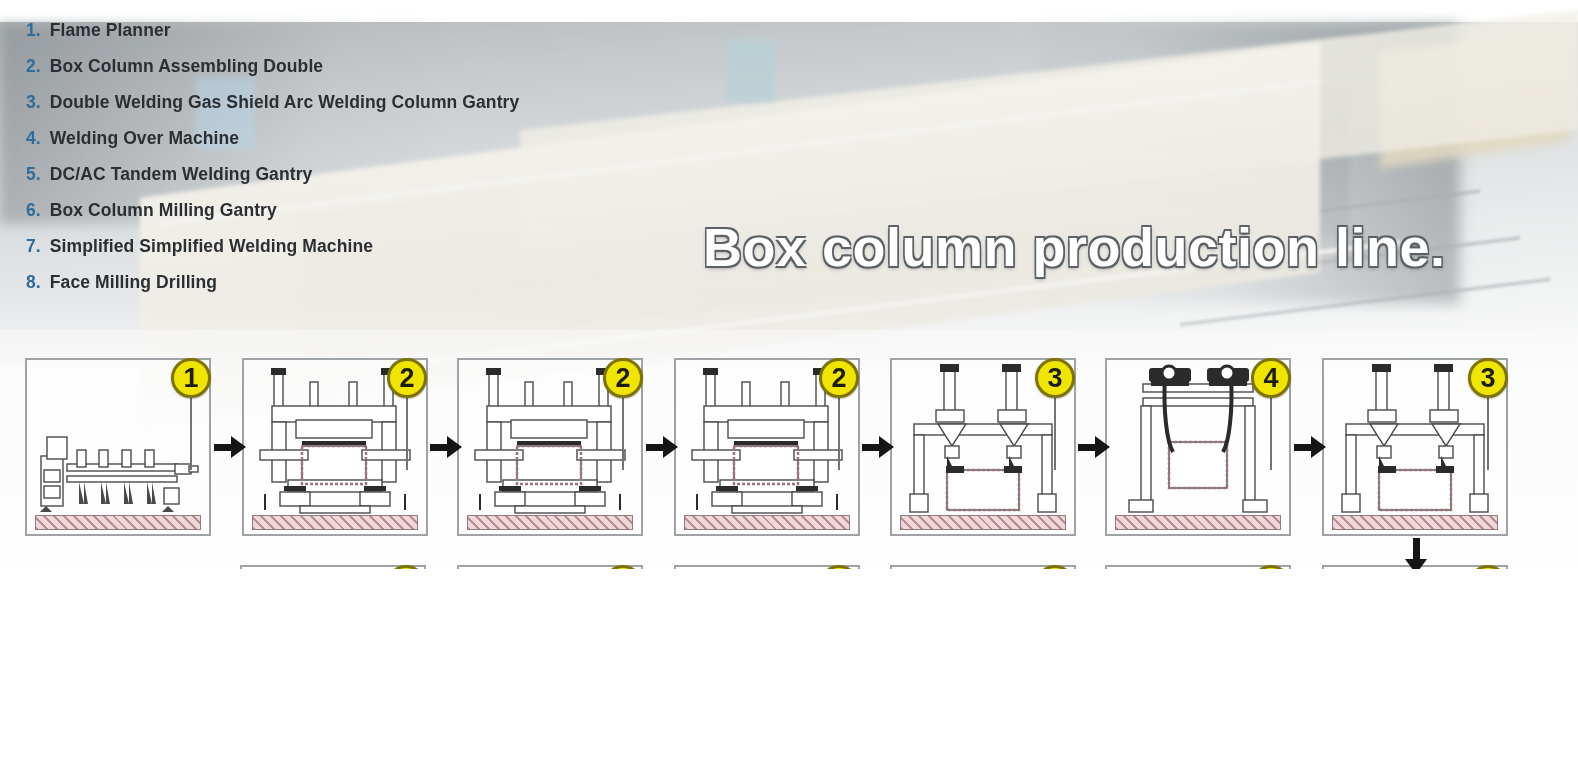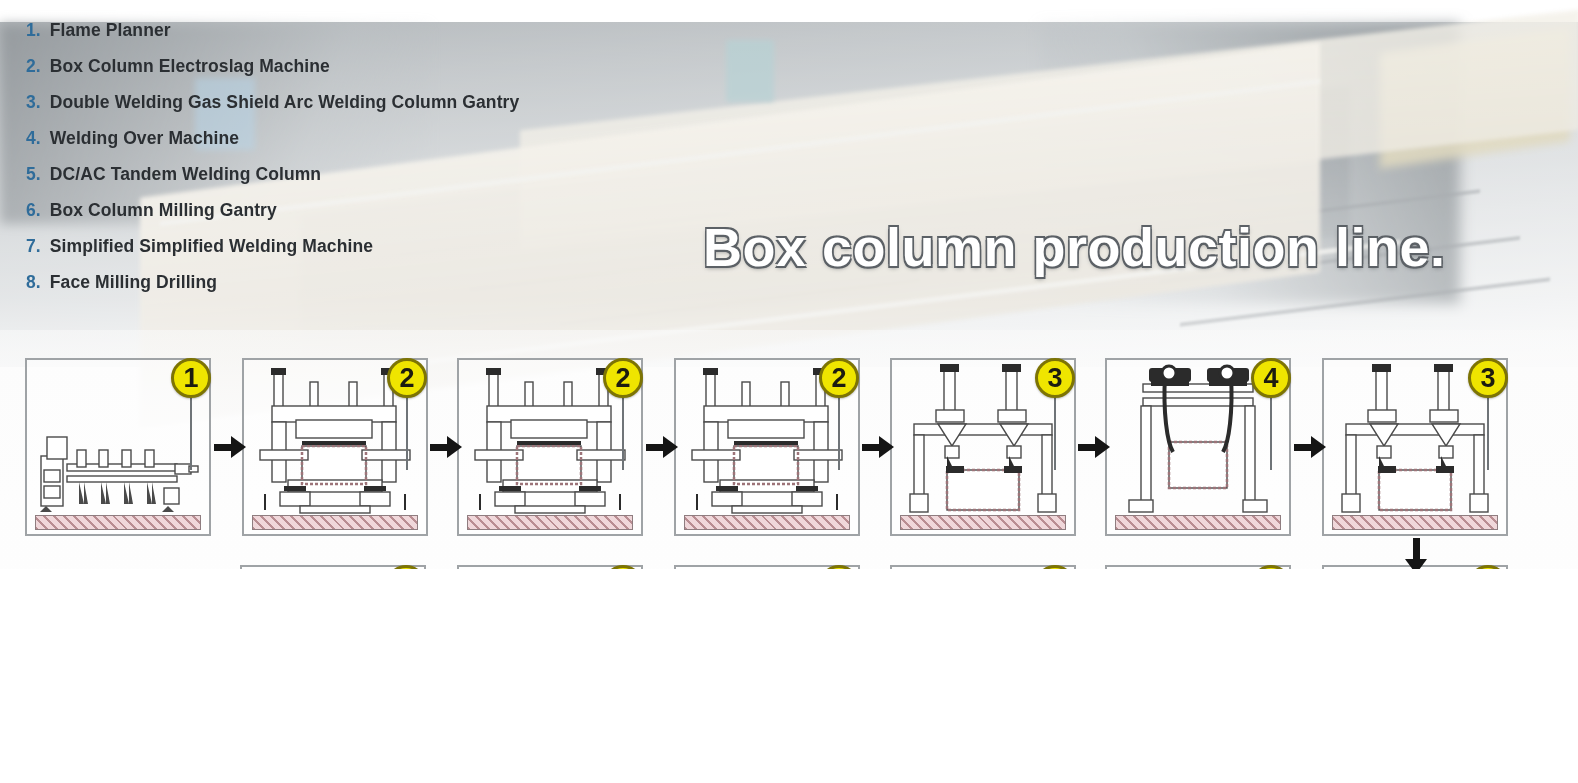--- a/index.html
+++ b/index.html
@@ -160,33 +160,33 @@
     <div class="fade-bottom"></div>
   </div>
 
   <div id="legend">
     <div class="legend-row">
       <span class="legend-num">1.</span>
       <span class="legend-label">Flame Planner</span>
     </div>
     <div class="legend-row">
       <span class="legend-num">2.</span>
-      <span class="legend-label">Box Column Electroslag Machine</span>
+      <span class="legend-label">Box Column Assembling Double</span>
     </div>
     <div class="legend-row">
       <span class="legend-num">3.</span>
       <span class="legend-label">Double Welding Gas Shield Arc Welding Column Gantry</span>
     </div>
     <div class="legend-row">
       <span class="legend-num">4.</span>
       <span class="legend-label">Welding Over Machine</span>
     </div>
     <div class="legend-row">
       <span class="legend-num">5.</span>
-      <span class="legend-label">DC/AC Tandem Welding Column</span>
+      <span class="legend-label">DC/AC Tandem Welding Gantry</span>
     </div>
     <div class="legend-row">
       <span class="legend-num">6.</span>
       <span class="legend-label">Box Column Milling Gantry</span>
     </div>
     <div class="legend-row">
       <span class="legend-num">7.</span>
       <span class="legend-label">Simplified Simplified Welding Machine</span>
     </div>
     <div class="legend-row">

